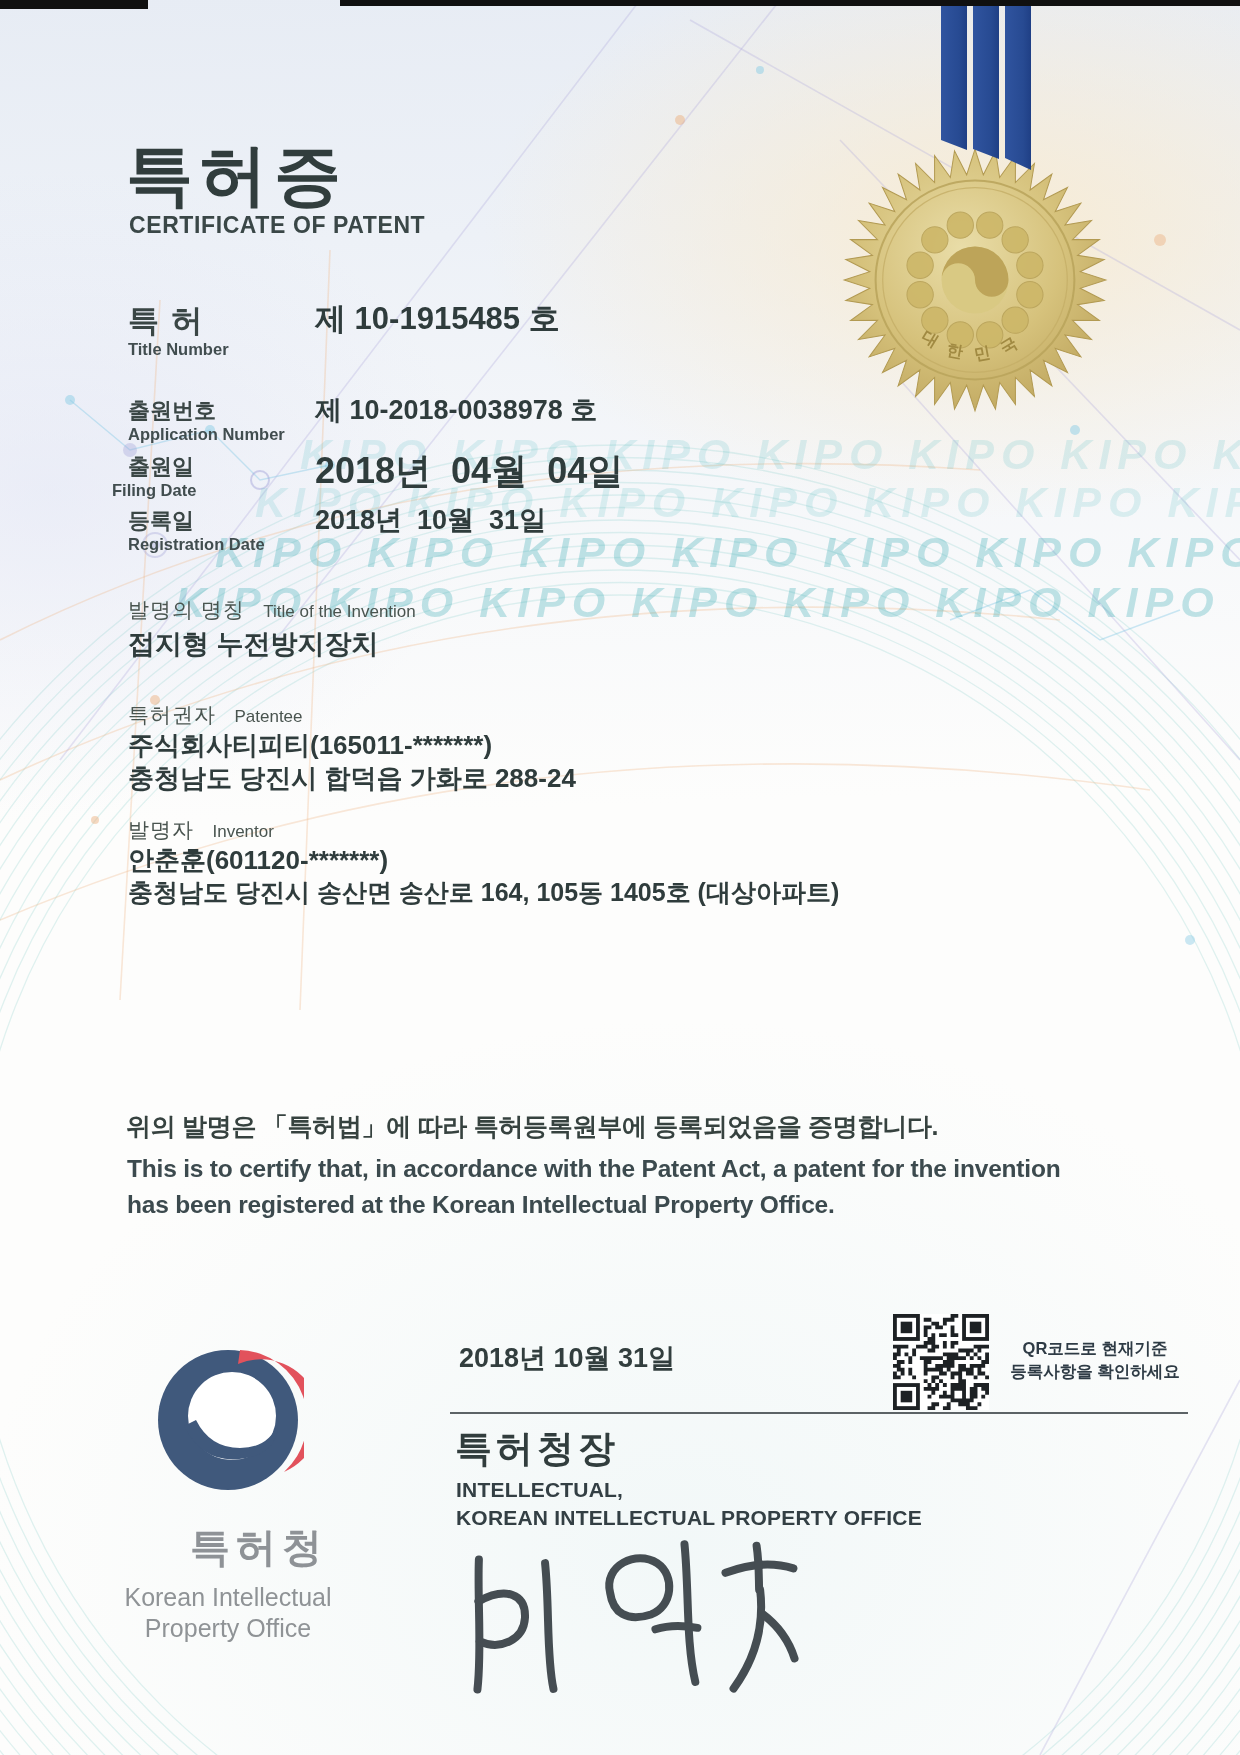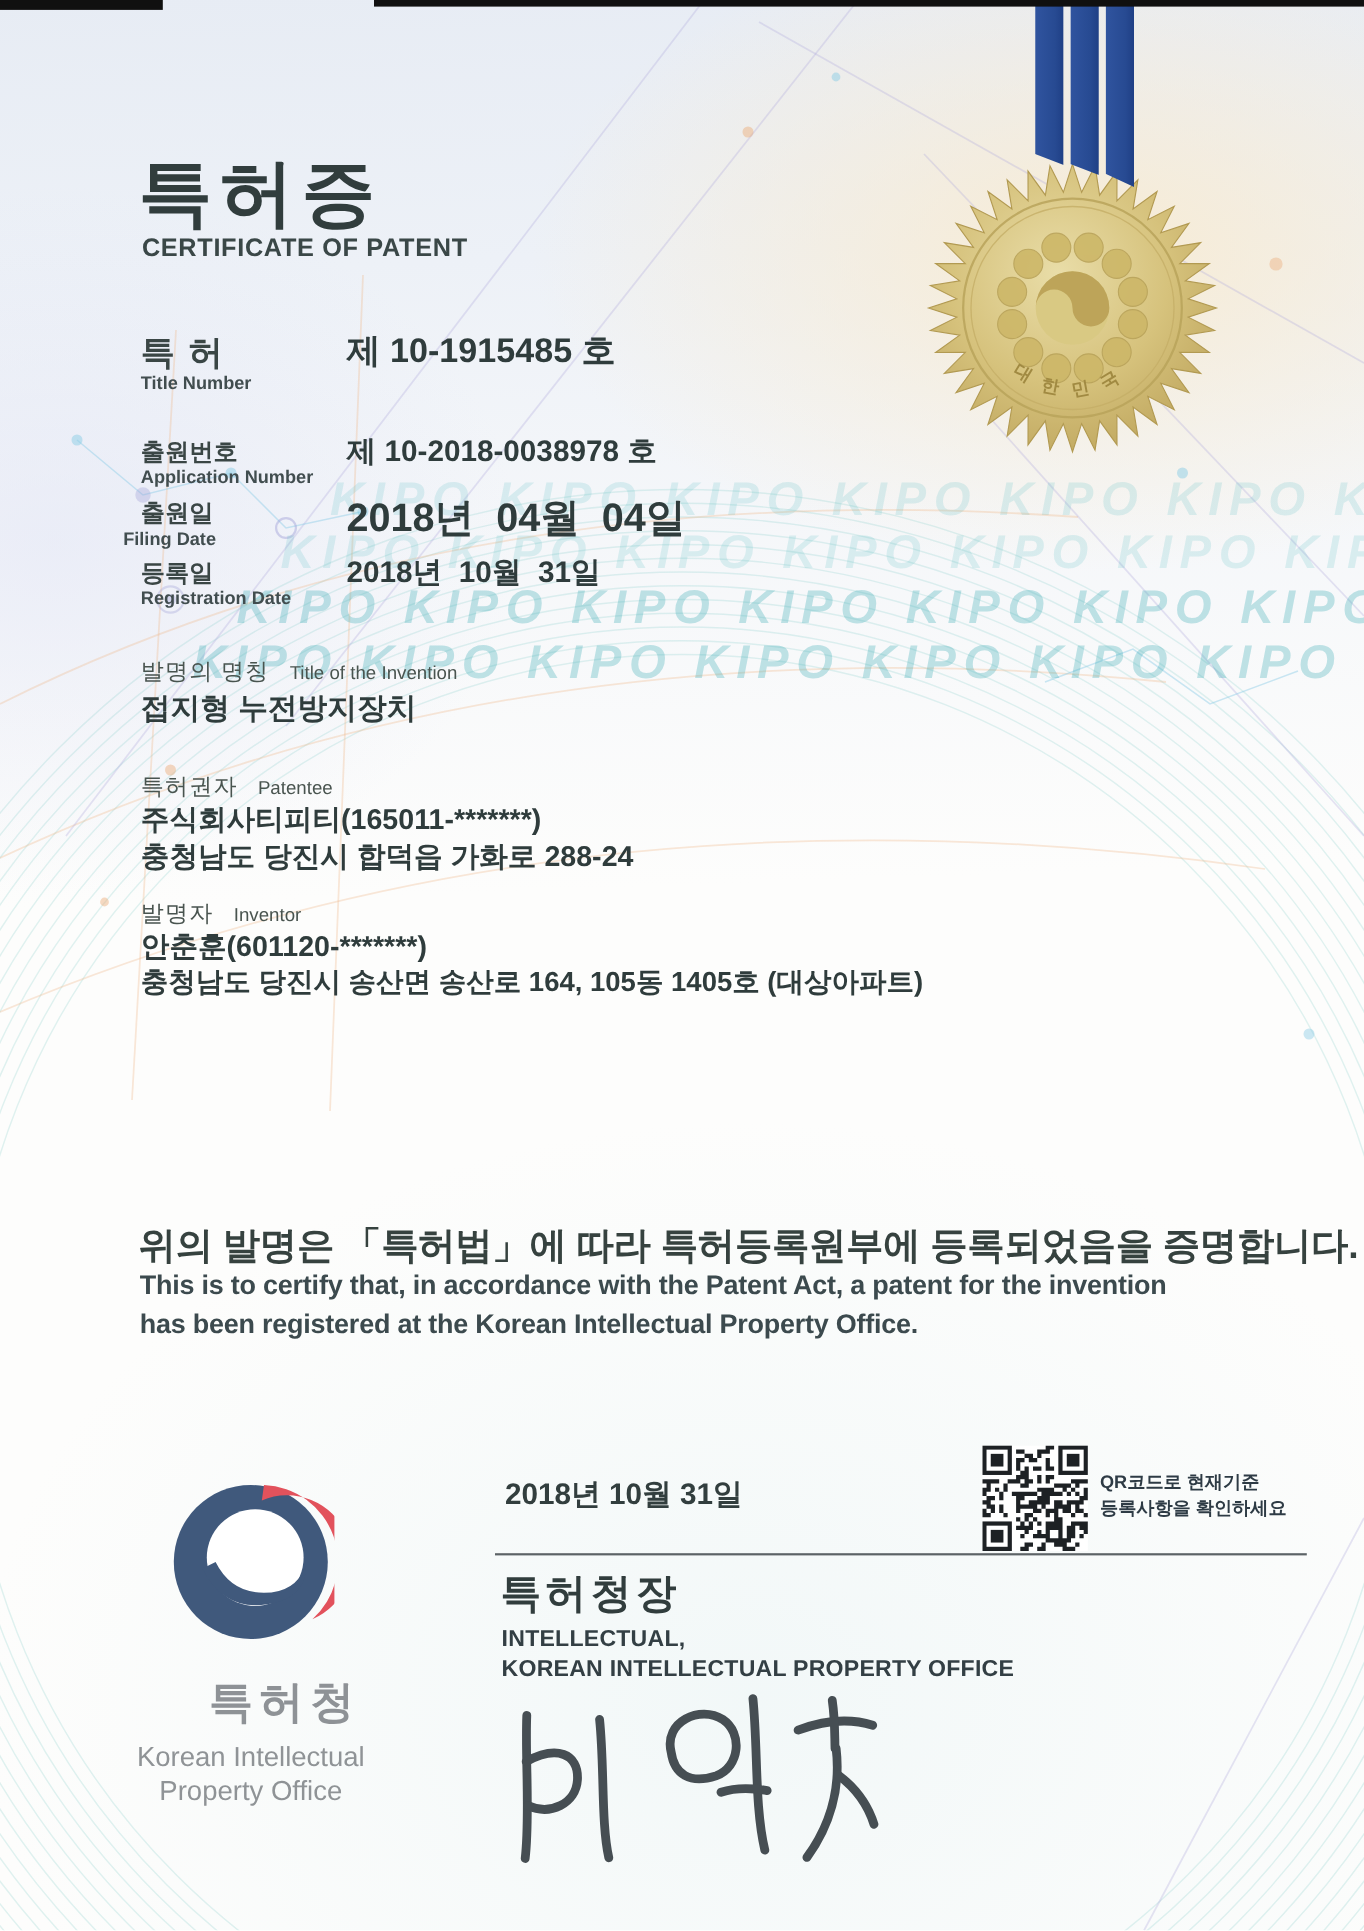--- a/index.html
+++ b/index.html
@@ -20,25 +20,25 @@
   .title-en{left:129px;top:212px;font-size:23px;font-weight:700;letter-spacing:0.6px;color:#3a4747;}
   
   .flabel-kr{font-weight:700;color:#3a4645;}
   .flabel-en{font-size:16.5px;font-weight:600;color:#414d4f;}
   .fv{font-weight:700;color:#2f3c3c;white-space:pre;}
   
   .slabel-kr{font-size:21px;font-weight:500;color:#49544f;letter-spacing:1px;}
   .slabel-en{font-size:17px;font-weight:500;color:#49544f;margin-left:14px;}
   .sval{font-weight:700;color:#2f3c3c;}
   
-  .stmt-kr{left:126px;top:1110px;font-size:34px;font-weight:800;color:#36423f;letter-spacing:-0.3px;}
+  .stmt-kr{left:126px;top:1110px;font-size:25px;font-weight:800;color:#36423f;letter-spacing:-0.3px;}
   .stmt-en{font-size:24.5px;font-weight:700;color:#3c4a4e;letter-spacing:-0.2px;}
   
   .issue-date{left:459px;top:1340px;font-size:27px;font-weight:600;color:#323e3e;}
-  .qr-caption{font-size:16.5px;font-weight:700;color:#2e3b45;line-height:23px;text-align:left;}
+  .qr-caption{font-size:16.5px;font-weight:700;color:#2e3b45;line-height:23px;text-align:center;}
   .sig-rule{left:450px;top:1412px;width:738px;height:0;border-top:2px solid #5c6366;}
   .comm-kr{left:455px;top:1424px;font-size:37px;font-weight:800;letter-spacing:4px;color:#313d3d;}
   .comm-en{font-size:21px;font-weight:700;color:#333f44;letter-spacing:0.2px;}
   
   .office-kr{left:128px;top:1520px;width:200px;text-align:right;font-size:40px;font-weight:600;letter-spacing:6px;color:#8e9296;}
   .office-en{width:260px;text-align:center;font-size:25px;font-weight:500;color:#8f9396;line-height:31px;}
   
   .wm{font-size:43px;font-weight:800;letter-spacing:7px;color:rgba(62,182,189,0.16);white-space:nowrap;font-style:italic;}
   .wm2{color:rgba(52,170,178,0.30);}
   

